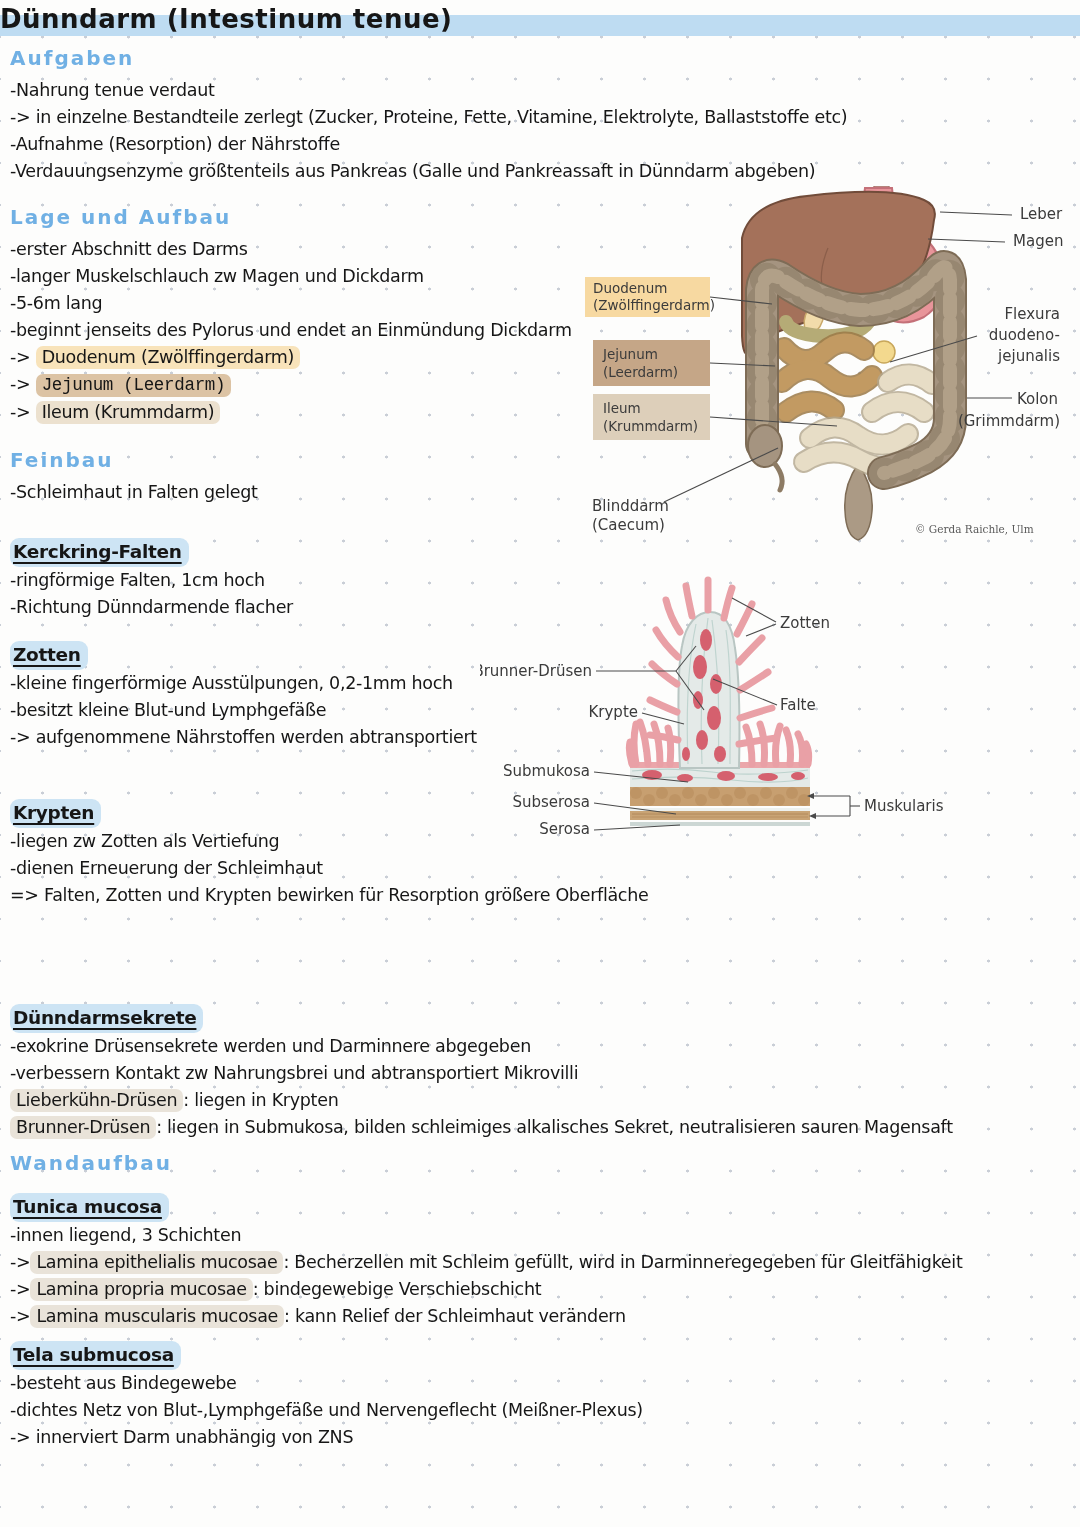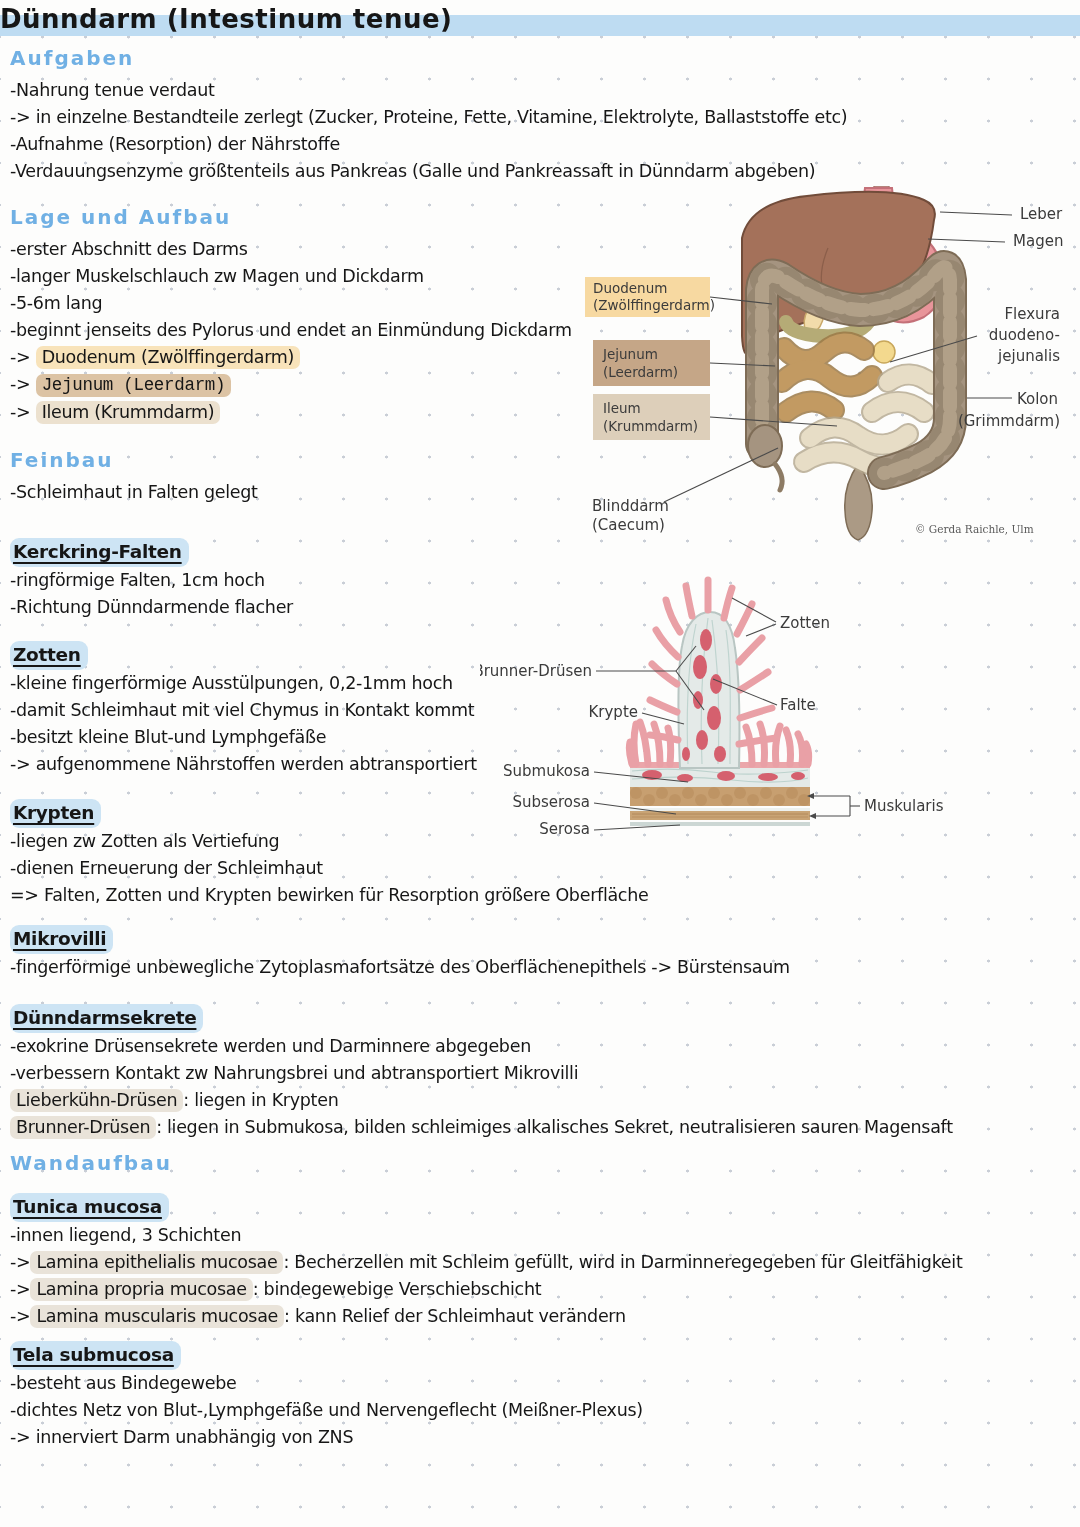--- a/index.html
+++ b/index.html
@@ -66,36 +66,31 @@
 
   <div class="sec" style="top:527px">
     <div class="subwrap"><span class="subhead">Kerckring-Falten</span></div>
     <div class="line">-ringförmige Falten, 1cm hoch</div>
     <div class="line">-Richtung Dünndarmende flacher</div>
   </div>
 
   <div class="sec" style="top:630px">
     <div class="subwrap"><span class="subhead">Zotten</span></div>
     <div class="line">-kleine fingerförmige Ausstülpungen, 0,2-1mm hoch</div>
-    <div class="line">-damit Schleimhaut mit viel Chymus in Kontakt kommt</div>
     <div class="line">-besitzt kleine Blut-und Lymphgefäße</div>
     <div class="line">-&gt; aufgenommene Nährstoffen werden abtransportiert</div>
   </div>
 
   <div class="sec" style="top:788px">
     <div class="subwrap"><span class="subhead">Krypten</span></div>
     <div class="line">-liegen zw Zotten als Vertiefung</div>
     <div class="line">-dienen Erneuerung der Schleimhaut</div>
     <div class="line">=&gt; Falten, Zotten und Krypten bewirken für Resorption größere Oberfläche</div>
   </div>
 
-  <div class="sec" style="top:914px">
-    <div class="subwrap"><span class="subhead">Mikrovilli</span></div>
-    <div class="line">-fingerförmige unbewegliche Zytoplasmafortsätze des Oberflächenepithels -&gt; Bürstensaum</div>
-  </div>
 
   <div class="sec" style="top:993px">
     <div class="subwrap"><span class="subhead">Dünndarmsekrete</span></div>
     <div class="line">-exokrine Drüsensekrete werden und Darminnere abgegeben</div>
     <div class="line">-verbessern Kontakt zw Nahrungsbrei und abtransportiert Mikrovilli</div>
     <div class="line"><span class="hl hl-gray">Lieberkühn-Drüsen</span><span>: liegen in Krypten</span></div>
     <div class="line"><span class="hl hl-gray">Brunner-Drüsen</span><span>: liegen in Submukosa, bilden schleimiges alkalisches Sekret, neutralisieren sauren Magensaft</span></div>
   </div>
 
   <div class="sec" style="top:1149px">

